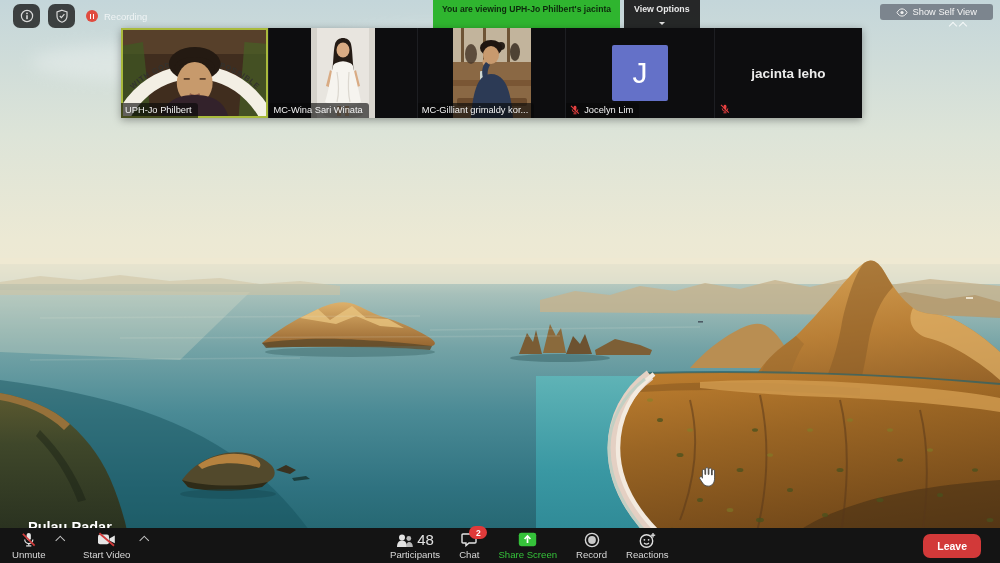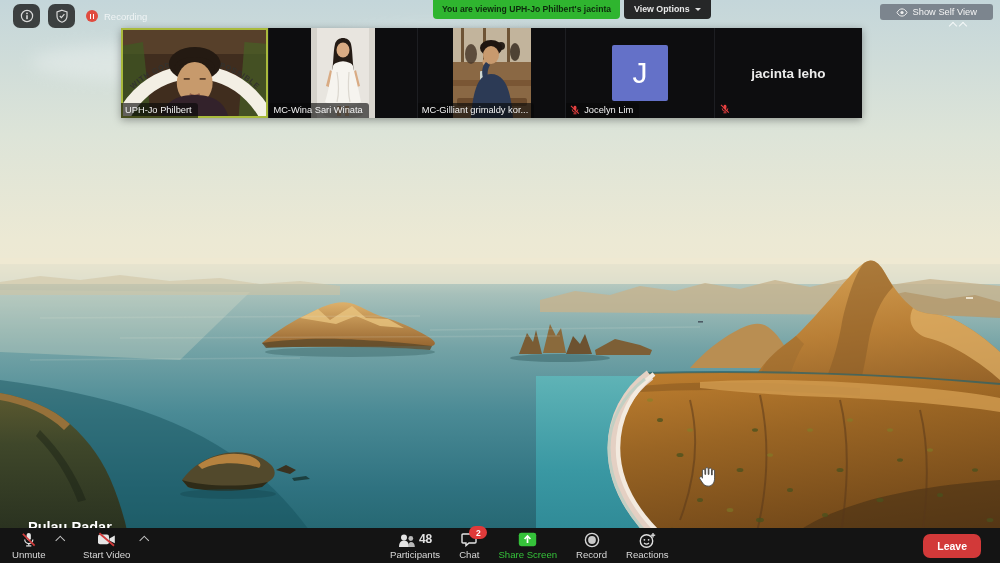--- a/index.html
+++ b/index.html
@@ -22,21 +22,21 @@
   .rec{display:flex;align-items:center;gap:6px;margin-left:3px;}
   .rec-dot{width:12px;height:12px;border-radius:50%;background:var(--recording_red);
     display:flex;align-items:center;justify-content:center;gap:1.5px;}
   .rec-dot i{width:1.7px;height:5px;background:#fff;display:block;}
   .rec-label{color:rgba(255,255,255,.72);font-size:9.5px;}
 
   .banner-row{position:absolute;left:433px;top:0;display:flex;gap:4px;z-index:10;}
   .banner{background:var(--banner_green);color:var(--banner_text_dark);font-size:8.6px;font-weight:bold;
     padding:4px 9px 5px;border-radius:0 0 4px 4px;}
   .view-options{background:rgba(26,26,26,.93);color:#e8e8e8;font-size:8.8px;font-weight:bold;border:none;
-    padding:4px 10px 5px;border-radius:0 0 4px 4px;display:flex;align-items:center;gap:5px;}
+    padding:4px 10px 5px;border-radius:0 0 4px 4px;display:flex;align-items:center;gap:5px;flex-direction:column;}
   .caret-down{width:0;height:0;border:3.2px solid transparent;border-top-color:#ddd;margin-top:3px;}
 
   .self-view{position:absolute;right:7px;top:4px;z-index:10;display:flex;align-items:center;gap:5px;
     background:rgba(110,119,128,.85);border:none;border-radius:3px;color:#f4f4f4;font-size:9.3px;padding:3px 16px;}
   .strip-collapse{position:absolute;right:34px;top:23px;z-index:10;display:flex;gap:4px;opacity:.8;}
   .chevron-up-sm{width:5px;height:5px;border-left:1.5px solid #fff;border-top:1.5px solid #fff;transform:rotate(45deg);}
 
   
   .video-strip{position:absolute;left:121px;top:28px;width:741px;height:90px;display:flex;
     background:#141518;z-index:10;box-shadow:0 2px 8px rgba(0,0,0,.35);}
@@ -59,21 +59,21 @@
   .tb-left{position:absolute;left:10px;top:0;height:100%;display:flex;gap:18px;}
   .tb-wrap{position:relative;display:flex;align-items:flex-start;}
   .tb-item{display:flex;flex-direction:column;align-items:center;padding:4px 2px 0;height:100%;box-sizing:border-box;
     background:none;border:none;}
   .tb-icon{height:15px;display:flex;align-items:center;justify-content:center;line-height:0;}
   .tb-label{margin-top:3px;font-size:9.6px;color:#d9d9d9;line-height:1;white-space:nowrap;}
   .chev-up{width:5.5px;height:5.5px;border-left:1.5px solid #c6c6c6;border-top:1.5px solid #c6c6c6;
     transform:rotate(45deg);margin:9px 0 0 9px;}
   .tb-center{position:absolute;left:388px;top:0;height:100%;display:flex;gap:15px;}
   .icon-rel{position:relative;line-height:0;}
-  .pcount{font-size:12px;color:#e2e2e2;margin-left:4px;line-height:15px;font-weight:bold;}
+  .pcount{font-size:15px;color:#e2e2e2;margin-left:4px;line-height:15px;}
   .badge{position:absolute;top:-6px;right:-10px;min-width:14px;height:13px;border-radius:7px;background:var(--badge_red);
     color:#fff;font-size:8.5px;font-weight:bold;display:flex;align-items:center;justify-content:center;padding:0 2px;}
   .share-label{color:var(--share_green) !important;}
   .leave{position:absolute;right:19px;top:50%;transform:translateY(-50%);background:var(--leave_red);color:#fff;
     font-weight:bold;font-size:10.5px;border:none;border-radius:7px;padding:6px 14px;font-family:"Liberation Sans",sans-serif;}
 
   .cursor{position:absolute;left:697px;top:466px;z-index:50;line-height:0;}
 </style>
 </head>
 <body>

